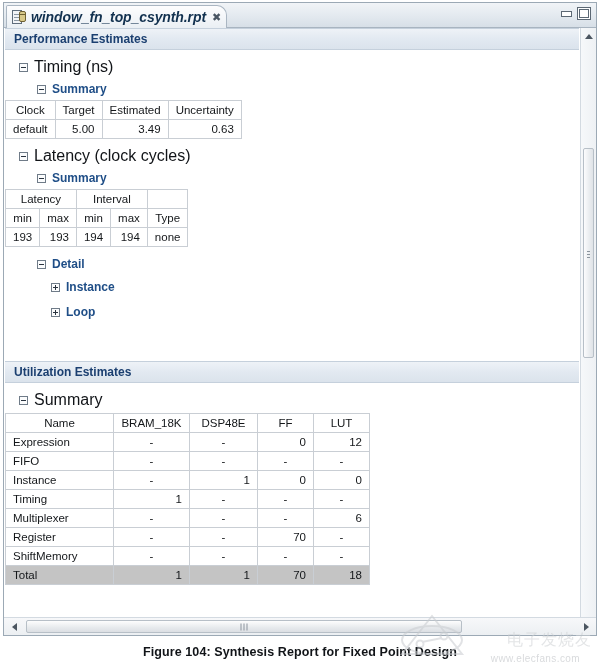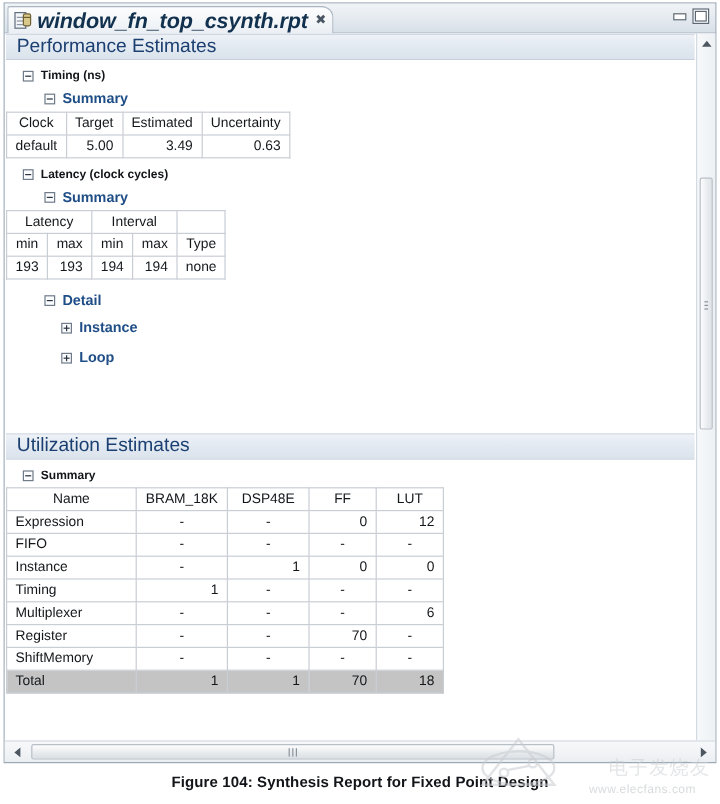--- a/index.html
+++ b/index.html
@@ -33,21 +33,21 @@
     height: 23px;
     padding: 0 4px 0 5px;
     display: flex; align-items: center; gap: 5px;
     background: linear-gradient(to bottom, #fdfdfe 0%, #f2f5f8 60%, #eaeff4 100%);
     border: 1px solid #aab6c2;
     border-bottom: none;
     border-radius: 2px 10px 0 0;
   }
   .tab-title {
     font-style: italic; font-weight: bold;
-    font-size: 18px; color: #12314f;
+    font-size: 14px; color: #12314f;
     letter-spacing: -0.1px;
     white-space: nowrap;
   }
   .tab-close {
     font-size: 11px; color: #4a5663; line-height: 1;
     padding: 0 1px; cursor: pointer;
   }
   .rpt-icon { width: 14px; height: 15px; position: relative; flex: none; }
   .rpt-icon .page {
     position: absolute; left: 0; top: 0; width: 10px; height: 14px;
@@ -98,37 +98,37 @@
 
   .section-band {
     height: 22px;
     background: linear-gradient(to bottom, #eef2f7 0%, #e2e9f1 50%, #dbe3ec 100%);
     border-top: 1px solid #c5d0dc;
     border-bottom: 1px solid #c5d0dc;
     display: flex; align-items: center;
     padding-left: 9px;
   }
   .section-band .title {
-    font-size: 16px; font-weight: normal; color: #1b3f70;
+    font-size: 12px; font-weight: bold; color: #1b3f70;
   }
 
   .content { padding: 8px 0 0 0; }
 
   .node { display: flex; align-items: center; gap: 6px; margin-bottom: 2px; }
   .twisty {
     width: 9px; height: 9px; flex: none; position: relative;
     border: 1px solid #6f7b88; background: #fbfcfd;
   }
   .twisty::before {
     content:""; position:absolute; left:1px; right:1px; top:3px; height:1px; background:#2a3440;
   }
   .twisty.plus::after {
     content:""; position:absolute; top:1px; bottom:1px; left:3px; width:1px; background:#2a3440;
   }
-  .node-label-dark { font-size: 10px; font-weight: bold; color: #111418; }
+  .node-label-dark { font-size: 16px; font-weight: normal; color: #111418; }
   .node-label-blue { font-size: 12px; font-weight: bold; color: #1f4e87; }
 
   .indent1 { margin-left: 14px; }
   .indent2 { margin-left: 32px; }
   .indent3 { margin-left: 46px; }
 
   
   table.rpt {
     border-collapse: collapse;
     font-size: 11.5px;

